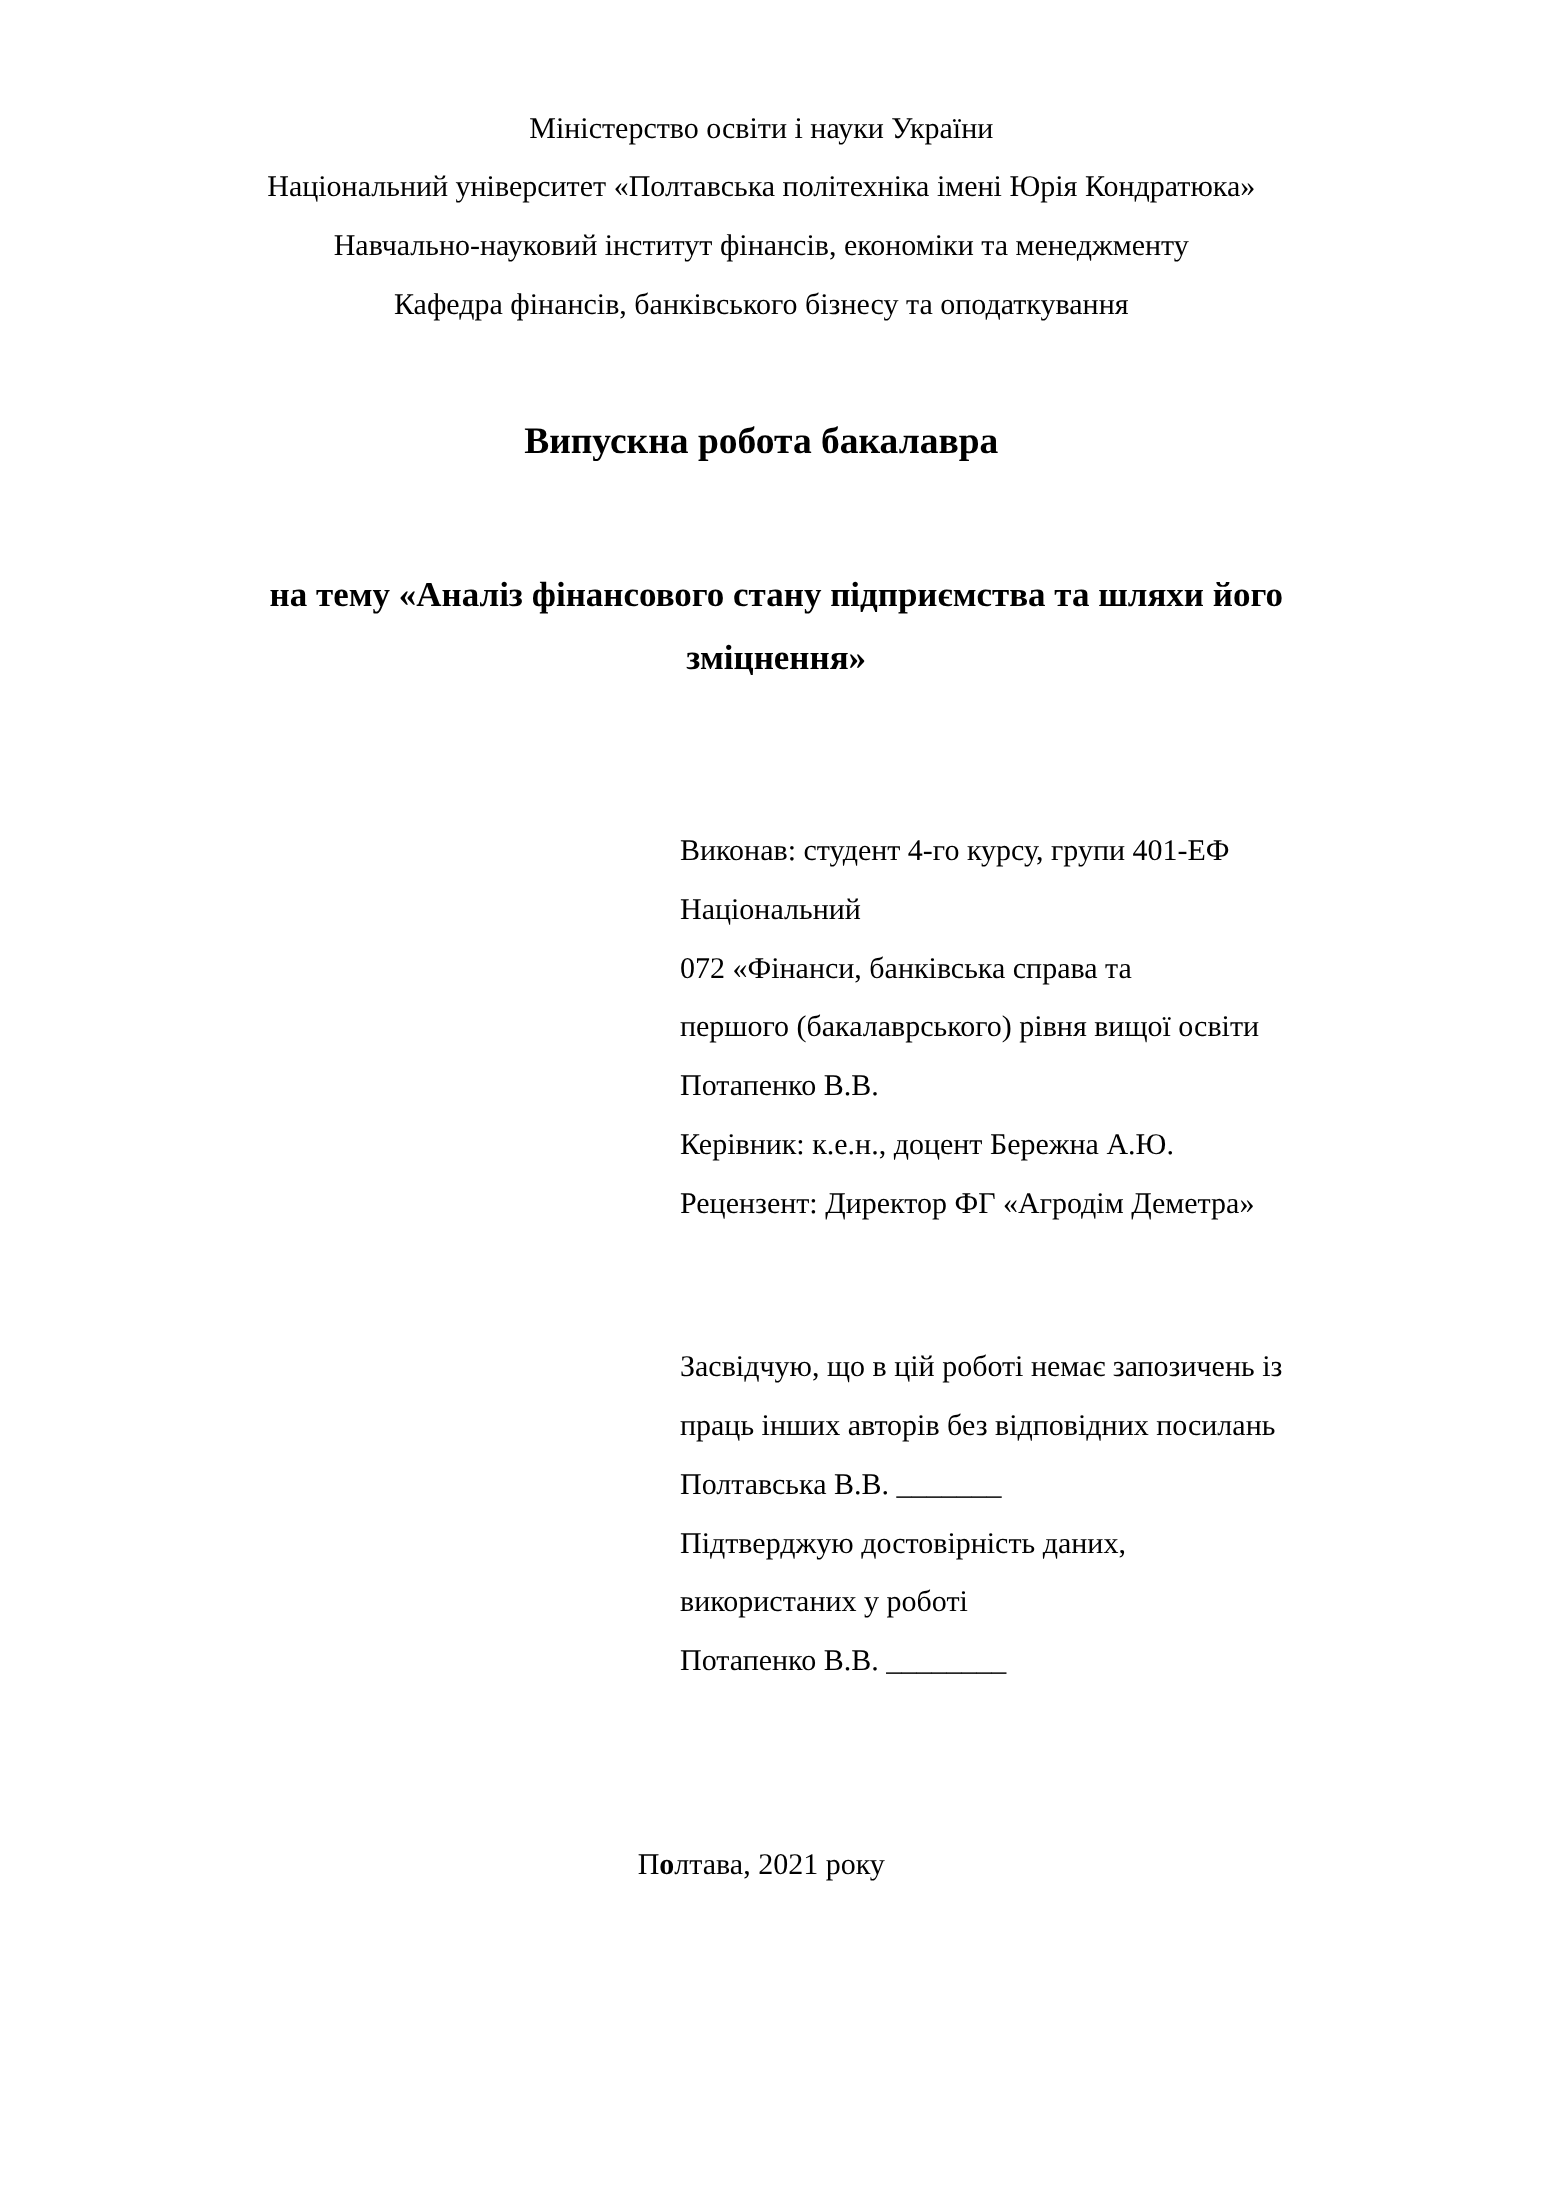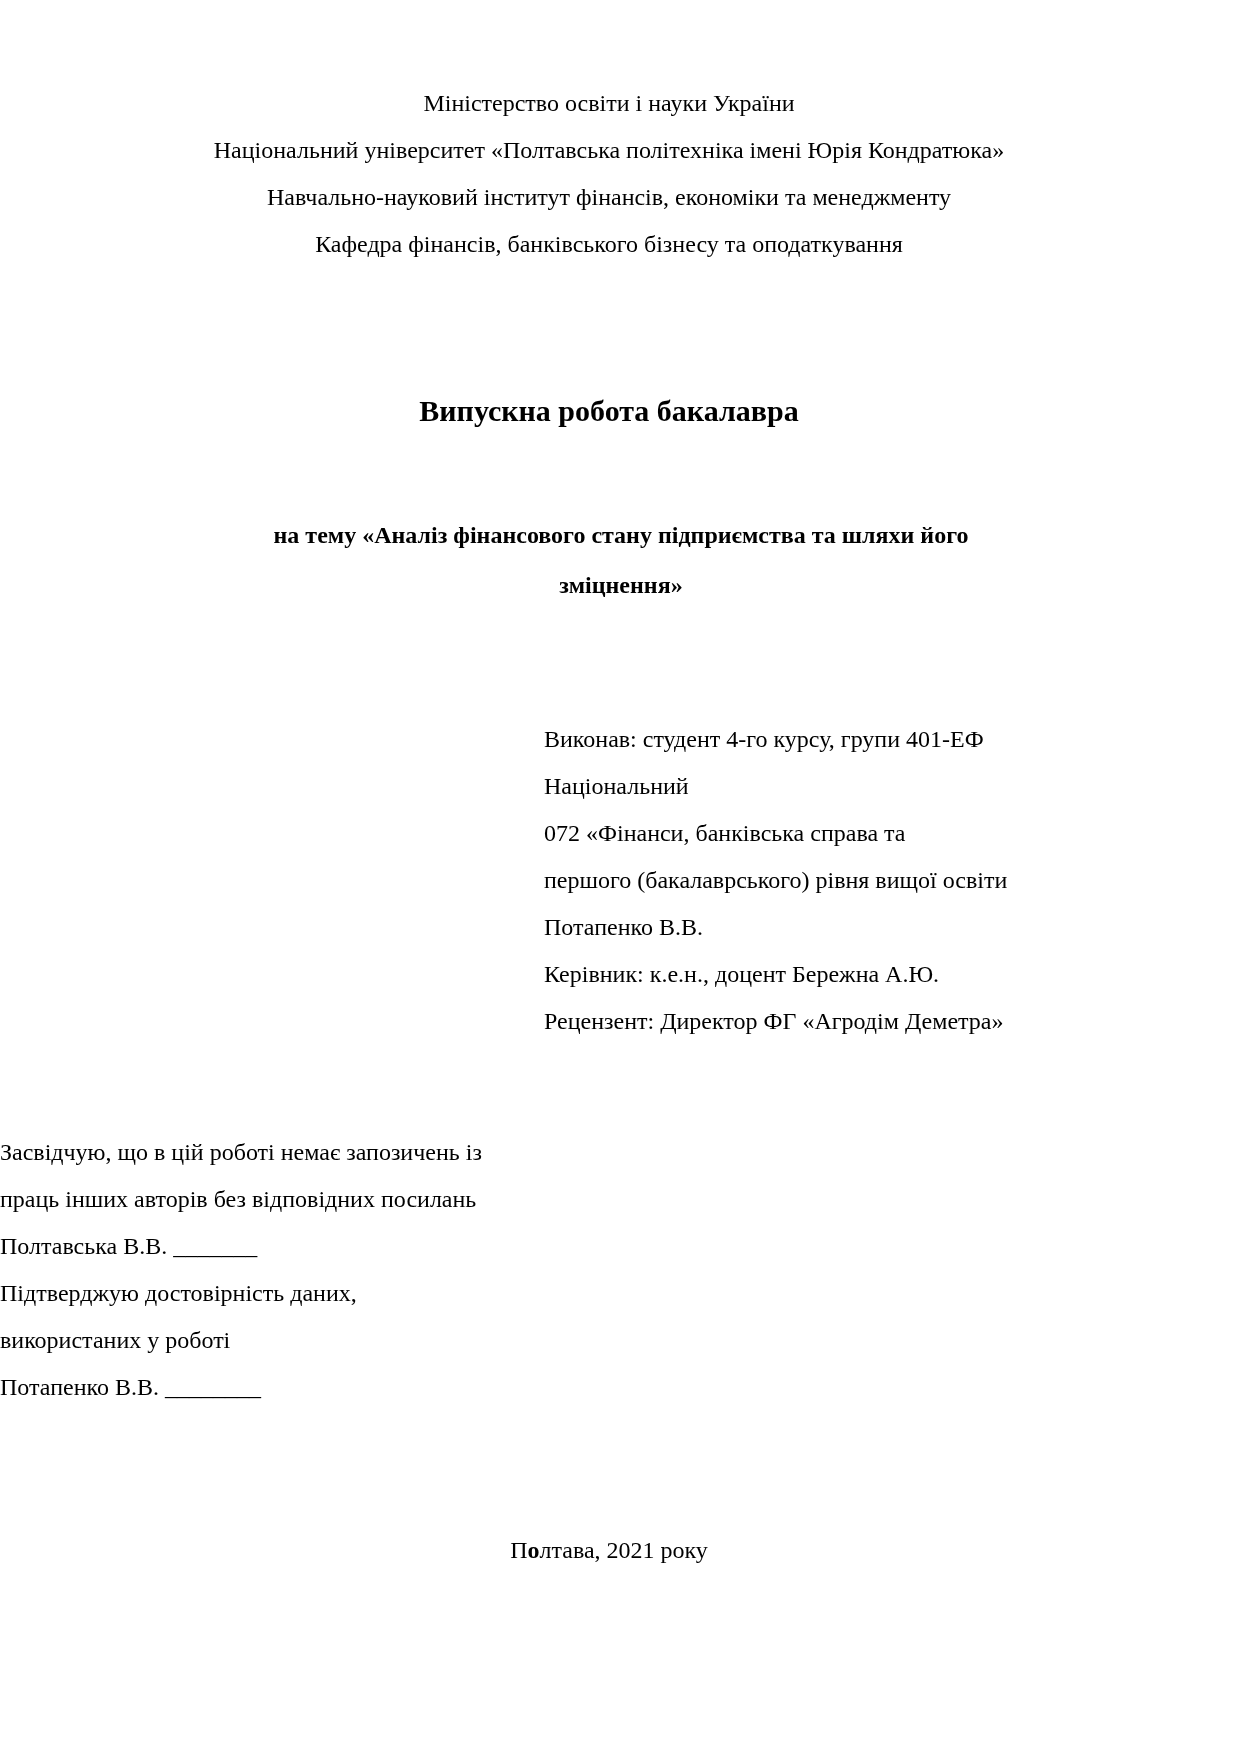--- a/index.html
+++ b/index.html
@@ -24,41 +24,42 @@
   .centered {
     text-align: center;
     padding-right: 22px;
   }
   .header-block {
     font-size: 24px;
     line-height: 47px;
     font-weight: normal;
   }
   .doc-title {
-    margin-top: 119px;
+    margin-top: 61px;
     font-size: 30px;
     line-height: 47px;
     font-weight: bold;
   }
   .topic-block {
     margin-top: 76px;
-    font-size: 24px;
+    font-size: 28px;
     line-height: 50px;
     font-weight: bold;
     margin-left: 24px;
   }
   .credits-block {
     margin-top: 106px;
     margin-left: 544px;
     font-size: 24px;
     line-height: 47px;
     text-align: left;
   }
   .attestation-block {
     margin-top: 84px;
+    margin-left: 544px;
     font-size: 24px;
     line-height: 47px;
     text-align: left;
   }
   .footer-line {
     margin-top: 116px;
     font-size: 24px;
     line-height: 47px;
   }
   .bold-char {

